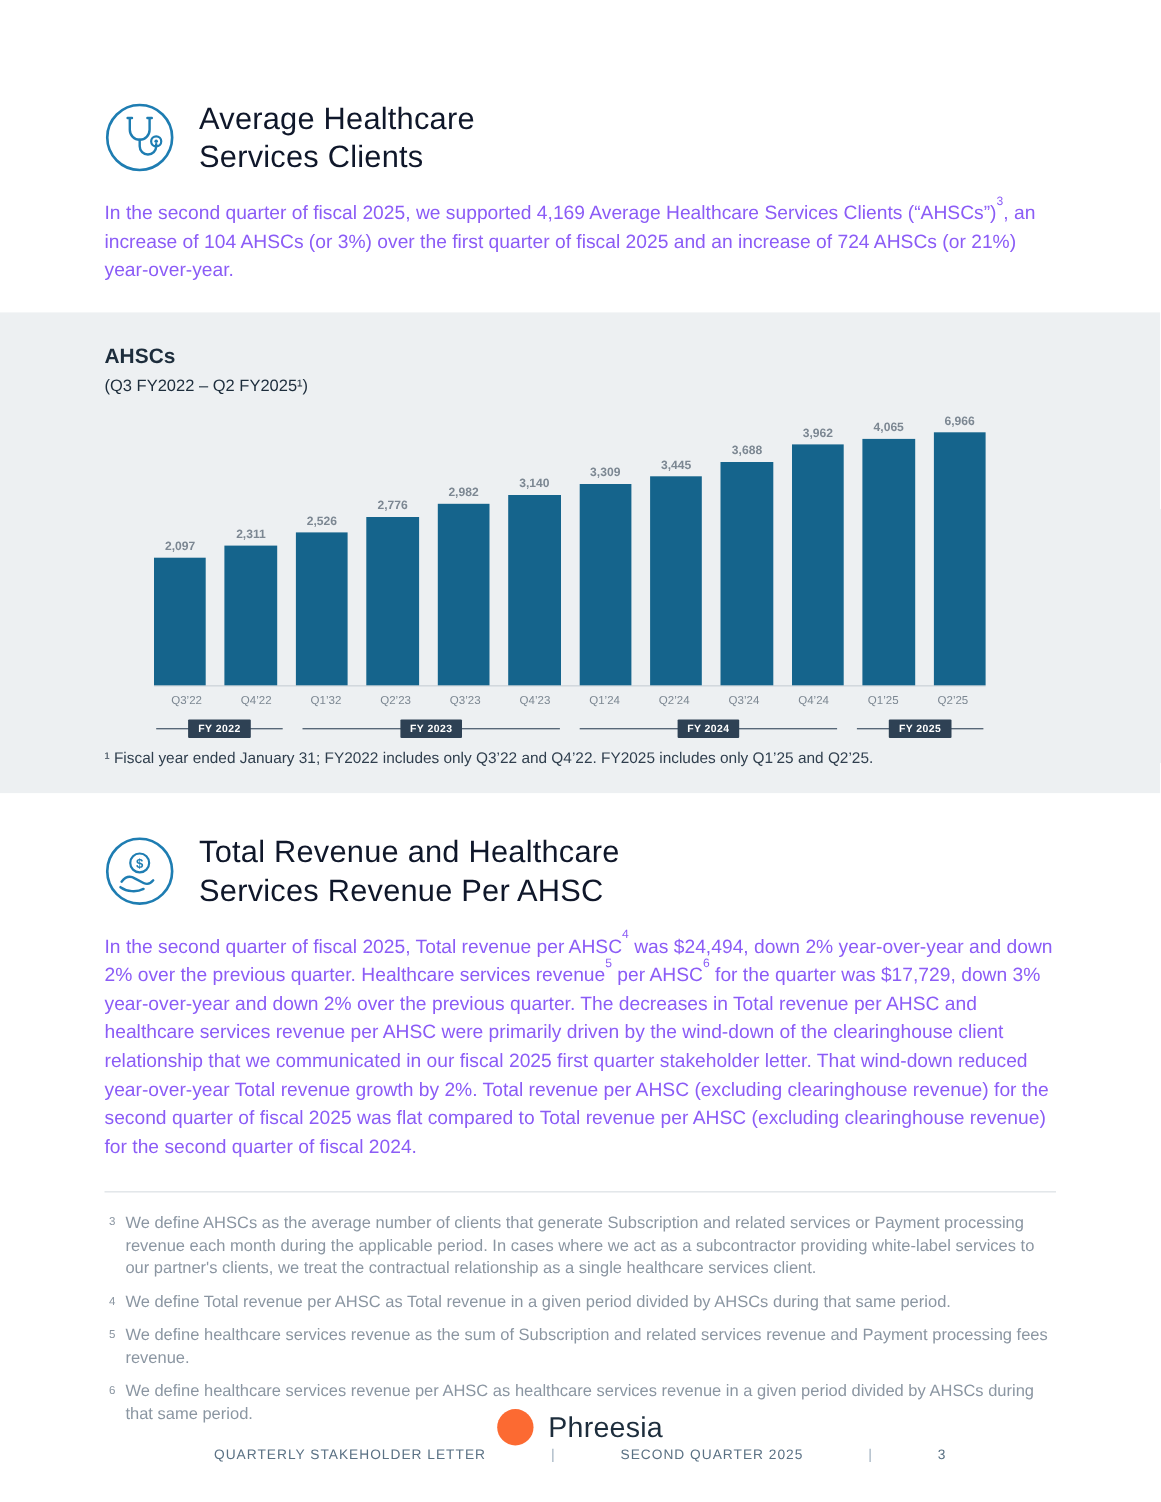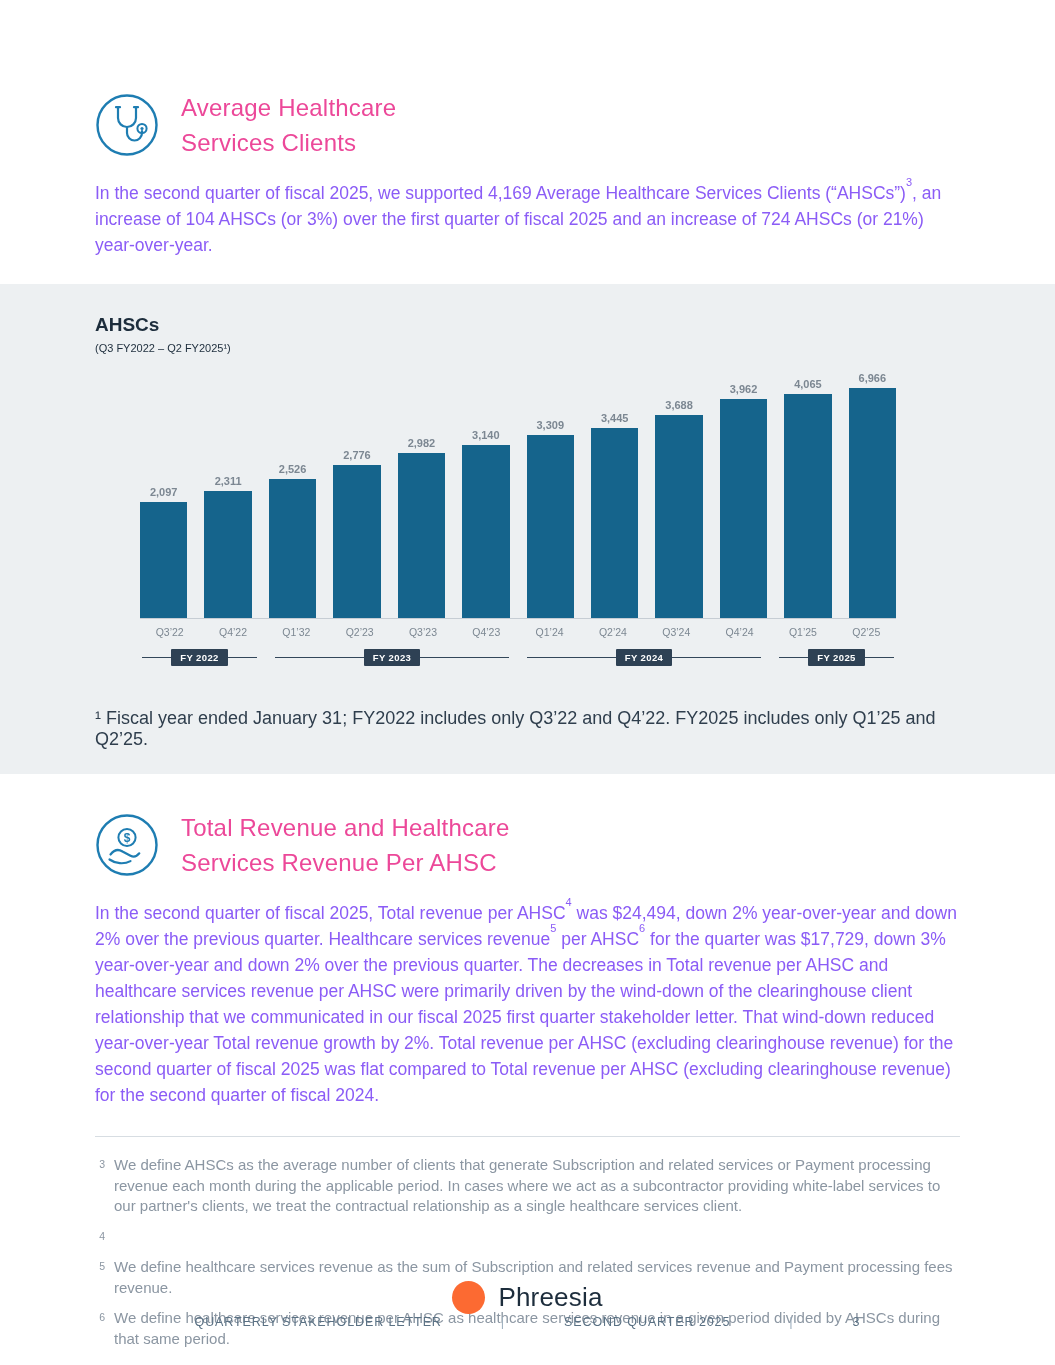--- a/index.html
+++ b/index.html
@@ -12,43 +12,43 @@
     font-family:"Liberation Sans", sans-serif;
     color:#1d2d3c;
   }
   .inner{padding:0 95px;}
 
   
   .section-header{display:flex;align-items:center;gap:22px;}
   .section-header.first{padding-top:90px;}
   .section-header.second{margin-top:36px;}
   .icon-circle{flex:0 0 auto;width:64px;height:64px;}
-  .section-title{font-size:24px;line-height:35px;font-weight:500;color:#ec4899;letter-spacing:.2px;}
+  .section-title{font-size:28px;line-height:35px;font-weight:500;color:#0f172a;letter-spacing:.2px;}
   .section-title span{display:block;}
 
   
   .body-para{margin-top:20px;font-size:17.5px;line-height:26px;color:#8b5cf6;}
   .body-para sup{font-size:11px;position:relative;top:-6px;line-height:0;}
 
   
   .chart-band{margin-top:26px;background:#edf0f2;padding:30px 74px 24px 95px;}
   .chart-title{font-size:19px;font-weight:bold;color:#1d2d3c;}
-  .chart-subtitle{margin-top:6px;font-size:11px;color:#1d2d3c;}
+  .chart-subtitle{margin-top:6px;font-size:15px;color:#1d2d3c;}
   .plot-pad{padding:0 85px 0 45px;}
   .bars-row{display:flex;align-items:flex-end;gap:17px;height:254px;margin-top:10px;border-bottom:1px solid #c6cdd4;}
   .bar-col{flex:1 1 0;display:flex;flex-direction:column;align-items:center;justify-content:flex-end;min-width:0;}
   .bar-value{font-size:11px;font-weight:bold;color:#7c8792;margin-bottom:4px;white-space:nowrap;}
   .bar{width:100%;}
   .ticks-row{display:flex;gap:4px;margin-top:7px;}
   .tick{flex:1 1 0;text-align:center;font-size:10.5px;color:#7c8792;white-space:nowrap;}
   .fy-row{display:flex;gap:14px;margin-top:10px;}
   .fy-group{position:relative;height:18px;display:flex;align-items:center;justify-content:center;}
   .fy-line{position:absolute;left:2px;right:2px;top:50%;height:1px;background:#33475a;}
   .fy-label{position:relative;background:#2e4154;color:#ffffff;font-size:9.5px;font-weight:bold;letter-spacing:.4px;padding:3px 9px;border-radius:1px;white-space:nowrap;}
-  .chart-footnote{margin-top:42px;font-size:18px;color:#2f3e4d;}
+  .chart-footnote{margin-top:10px;font-size:14px;color:#2f3e4d;}
 
   
   .fn-divider{margin-top:28px;border-top:1px solid #d7dde2;}
   .footnotes{margin-top:18px;}
   .footnote{display:flex;gap:9px;margin-bottom:10px;color:#8b96a2;font-size:15px;line-height:20.5px;}
   .fn-num{flex:0 0 10px;font-size:10.5px;position:relative;top:-1px;text-align:right;}
 
   
   .footer{position:absolute;left:95px;right:95px;bottom:36px;display:flex;justify-content:space-between;align-items:center;flex-direction:column;}
   .logo{display:flex;align-items:center;gap:13px;}
@@ -196,20 +196,21 @@
 
     <div class="fn-divider"></div>
 
     <div class="footnotes">
       <div class="footnote">
         <span class="fn-num">3</span>
         <span>We define AHSCs as the average number of clients that generate Subscription and related services or Payment processing revenue each month during the applicable period. In cases where we act as a subcontractor providing white-label services to our partner's clients, we treat the contractual relationship as a single healthcare services client.</span>
       </div>
       <div class="footnote">
         <span class="fn-num">4</span>
+        <span>We define Total revenue per AHSC as Total revenue in a given period divided by AHSCs during that same period.</span>
       </div>
       <div class="footnote">
         <span class="fn-num">5</span>
         <span>We define healthcare services revenue as the sum of Subscription and related services revenue and Payment processing fees revenue.</span>
       </div>
       <div class="footnote">
         <span class="fn-num">6</span>
         <span>We define healthcare services revenue per AHSC as healthcare services revenue in a given period divided by AHSCs during that same period.</span>
       </div>
     </div>

